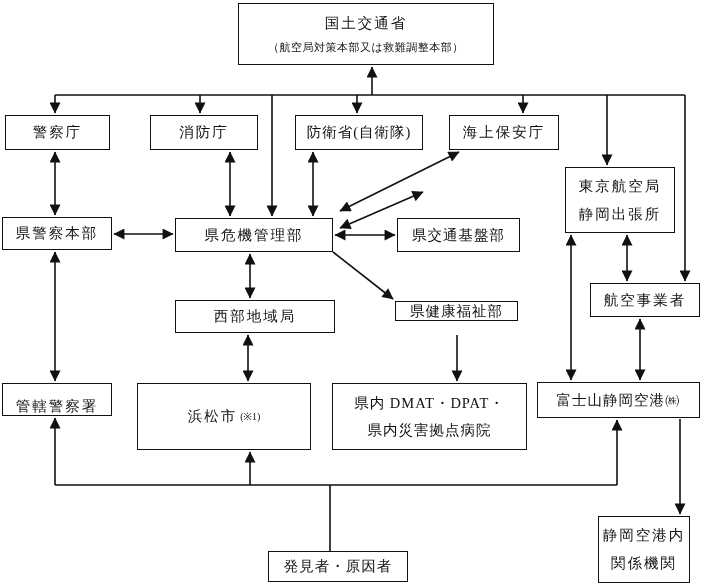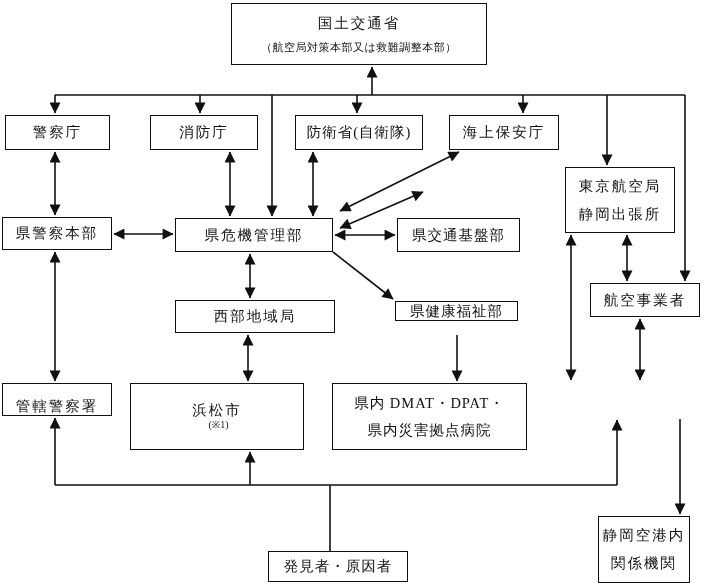--- a/index.html
+++ b/index.html
@@ -24,36 +24,36 @@
     text-align:center;
     font-size:14.5px;
     letter-spacing:2px;
     line-height:1.15;
     z-index:2;
   }
   .node .ln{display:block;white-space:nowrap;}
   .node .note{font-size:10px;letter-spacing:0;margin-left:3px;}
   .twolines{gap:11px;}
   
-  #mlit{left:231px;top:3px;width:256px;height:62px;gap:9px;}
+  #mlit{left:238px;top:3px;width:256px;height:62px;gap:9px;}
   #mlit .ln2{font-size:11px;letter-spacing:0.5px;}
   #npa{left:5px;top:115px;width:105px;height:35px;}
   #fdma{left:150px;top:115px;width:108px;height:35px;}
   #mod{left:295px;top:115px;width:128px;height:35px;letter-spacing:1px;}
   #jcg{left:449px;top:115px;width:110px;height:35px;}
   #tokyo-cab{left:565px;top:167px;width:110px;height:66px;}
   #pref-police-hq{left:2px;top:217px;width:110px;height:33px;}
   #crisis-mgmt{left:175px;top:218px;width:158px;height:34px;}
   #culture-tourism{left:425px;top:177px;width:127px;height:29px;letter-spacing:1px;}
   #transport-infra{left:397px;top:218px;width:123px;height:34px;letter-spacing:1px;}
   #air-operators{left:590px;top:283px;width:110px;height:34px;}
   #west-regional{left:175px;top:300px;width:160px;height:33px;}
   #health-welfare{left:395px;top:301px;width:123px;height:20px;letter-spacing:1px;}
   #police-station{left:2px;top:383px;width:110px;height:33px;justify-content:flex-end;}
-  #hamamatsu{left:130px;top:383px;width:174px;height:67px;flex-direction:column;}
+  #hamamatsu{left:137px;top:383px;width:174px;height:67px;flex-direction:row;}
   #dmat{left:332px;top:383px;width:195px;height:67px;gap:10px;letter-spacing:1px;}
   #fuji-airport{left:537px;top:382px;width:163px;height:36px;letter-spacing:1px;}
   #finder{left:268px;top:551px;width:140px;height:31px;letter-spacing:1px;}
   #airport-related{left:598px;top:516px;width:92px;height:67px;}
 </style>
 </head>
 <body>
 
 <div id="canvas">
 
@@ -163,20 +163,23 @@
   <div class="node" id="hamamatsu">
     <span class="ln">浜松市</span>
     <span class="note">(※1)</span>
   </div>
 
   <div class="node twolines" id="dmat">
     <span class="ln">県内 DMAT・DPAT・</span>
     <span class="ln">県内災害拠点病院</span>
   </div>
 
+  <div class="node" id="fuji-airport">
+    <span class="ln">富士山静岡空港㈱</span>
+  </div>
 
   <div class="node" id="finder">
     <span class="ln">発見者・原因者</span>
   </div>
 
   <div class="node twolines" id="airport-related">
     <span class="ln">静岡空港内</span>
     <span class="ln">関係機関</span>
   </div>
 

